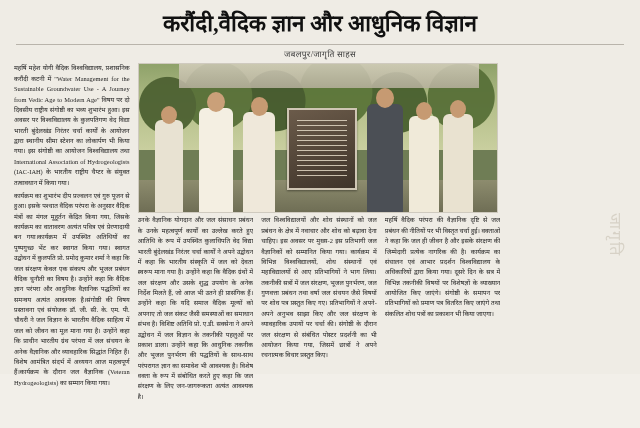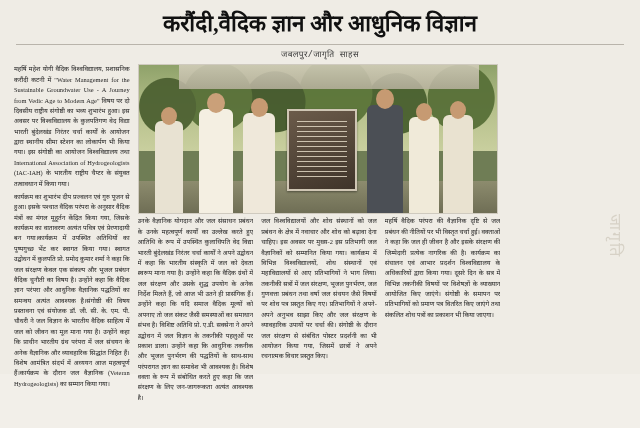--- a/index.html
+++ b/index.html
@@ -40,21 +40,21 @@
     font-size: 22.5px;
     margin-top: 2px;
   }
   .rule {
     height: 1px;
     background: #b9b4ab;
     margin: 7px 2px 3px 2px;
   }
   .byline {
     text-align: center;
-    font-family: Liberation Mono, monospace;
+    font-family: Liberation Serif, serif;
     font-size: 8.5px;
     color: #3b3b3b;
     letter-spacing: 0.3px;
     margin-bottom: 4px;
   }
   
   .body-area {
     position: relative;
     display: flex;
     gap: 8px;

